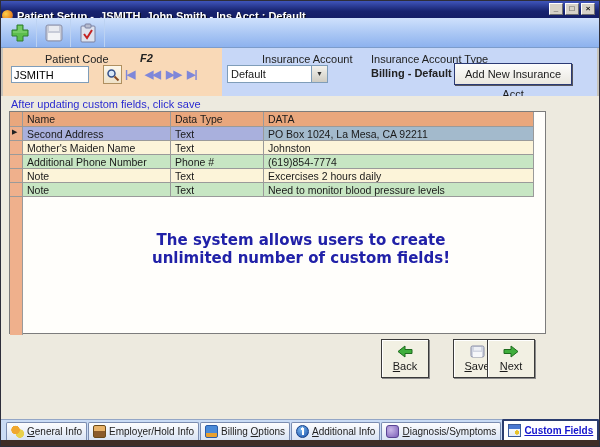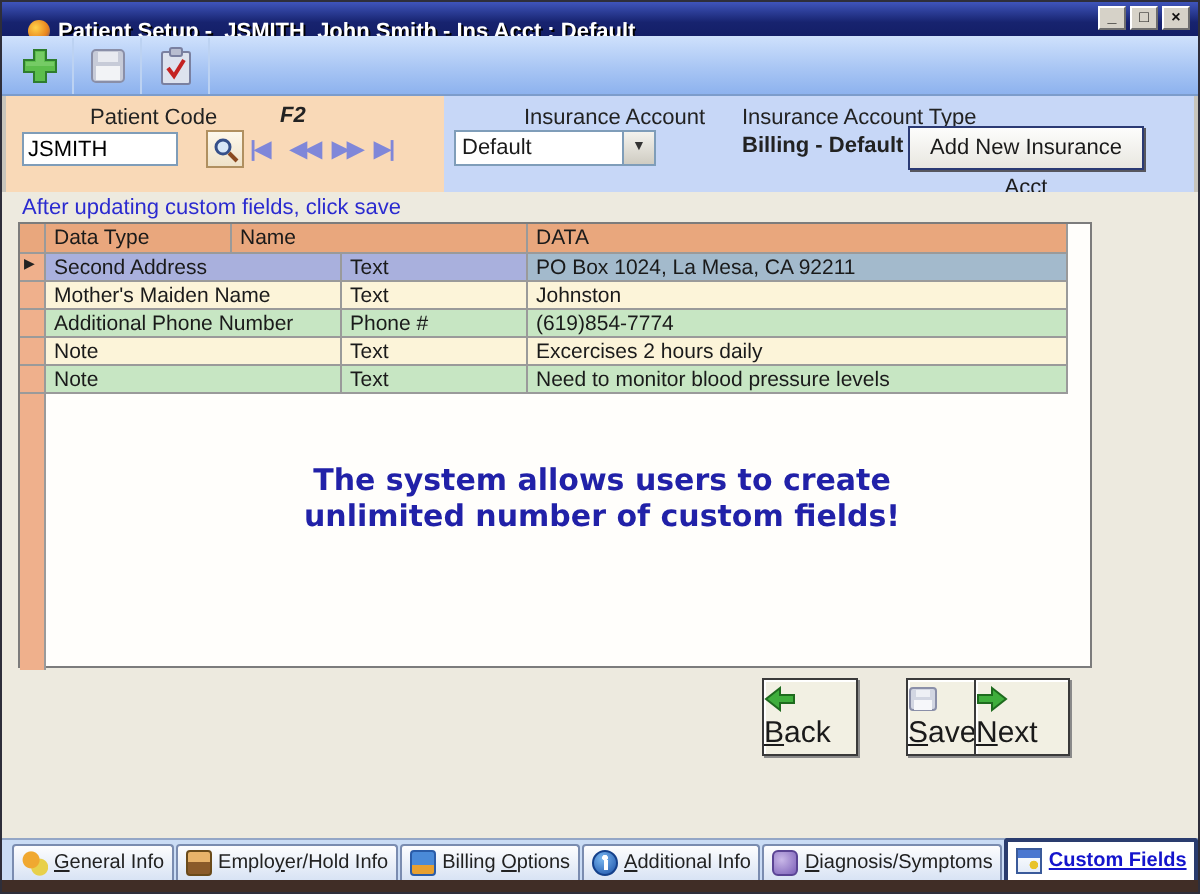--- a/index.html
+++ b/index.html
@@ -6,21 +6,21 @@
   body { background:#f5f5f5; font-family:"Liberation Sans", sans-serif; }
   .win {
     position:relative; width:600px; height:447px; overflow:hidden;
     border:1px solid #2e2e3a; background:#EDEADF;
     box-shadow: inset 2px 0 0 #c8c5bc, inset -2px 0 0 #c8c5bc;
     font-size:11px; color:#1a1a1a;
   }
   
   .titlebar { position:absolute; top:0; left:0; right:0; height:29px;
     background:linear-gradient(180deg,#3f55bb 0%, #17236f 35%, #0e1758 100%);
-    display:flex; align-items:center; padding-left:13px; }
+    display:flex; align-items:center; padding-left:1px; }
   .appicon { width:11px; height:11px; border-radius:50%;
     background:radial-gradient(circle at 35% 35%, #ffd24a, #e8831e 60%, #2a4ab0); margin-right:4px; flex:0 0 auto; }
   .title { color:#ffffff; font-weight:bold; font-size:11px; white-space:pre;
     text-shadow:1px 1px 0 #000; overflow:hidden; }
   .winctrls { position:absolute; right:4px; top:2px; display:flex; gap:2px; }
   .wbtn { width:14px; height:12px; background:#d6d2c8;
     border:1px solid; border-color:#fff #6e6e6e #6e6e6e #fff;
     font-size:8px; line-height:10px; text-align:center; color:#111; font-weight:bold; cursor:default; }
   
   .toolbar { position:absolute; top:17px; left:0; right:0; height:30px;
@@ -69,22 +69,22 @@
   .r-green .gcell { background:#c7e6c3; }
   .r-cream .c-sel, .r-green .c-sel { background:#efb08c; }
   .filler { display:flex; height:138px; }
   .filler .c-sel { border-bottom:none; height:100%; }
   .message { position:absolute; left:60px; width:480px; top:135px; text-align:center;
     color:#2121a8; font:bold 15px "DejaVu Sans", sans-serif; line-height:18px; }
   
   .navbtn { position:absolute; top:243px; width:48px; height:39px;
     background:#f2f0e3; border:1px solid #3a3a3a;
     box-shadow:inset 1px 1px 0 #ffffff, 1px 1px 0 #8a8a8a;
-    display:flex; flex-direction:column; justify-content:center; gap:2px;
-    font-size:15px; cursor:default; }
+    display:flex; flex-direction:column; align-items:center; justify-content:center; gap:2px;
+    font-size:11px; cursor:default; }
   .b-back { left:380px; } .b-save { left:452px; } .b-next { left:486px; }
   .hotkey { text-decoration:underline; }
   
   .tabstrip { position:absolute; left:0; right:0; bottom:6px; height:21px;
     background:#cadcf5; border-top:1px solid #93a6c6; display:flex; align-items:flex-end; padding-left:5px; }
   .tab { height:18px; display:inline-flex; align-items:center; gap:3px; padding:0 4px;
     background:linear-gradient(180deg,#fdfdfe,#d8e3f4); border:1px solid #7a8cb0; border-bottom:none;
     border-radius:2px 2px 0 0; font-size:10px; color:#222; margin-right:1px; white-space:nowrap; cursor:default; }
   .tab .hotkey { text-decoration:underline; }
   .tab.active { height:21px; background:#ffffff; border:2px solid #2a3c6e; border-bottom:none;
@@ -177,22 +177,22 @@
       <span class="addbtn">Add New Insurance Acct</span>
     </div>
   </div>
 
   <div class="content">
     <div class="hint">After updating custom fields, click save</div>
 
     <div class="grid">
       <div class="grow head">
         <span class="gcell c-sel"></span>
+        <span class="gcell c-name">Name</span>
         <span class="gcell c-type">Data Type</span>
-        <span class="gcell c-name">Name</span>
         <span class="gcell c-data">DATA</span>
       </div>
       <div class="grow r-sel1">
         <span class="gcell c-sel">▶</span>
         <span class="gcell c-name">Second Address</span>
         <span class="gcell c-type">Text</span>
         <span class="gcell c-data">PO Box 1024, La Mesa, CA 92211</span>
       </div>
       <div class="grow r-cream">
         <span class="gcell c-sel"></span>

